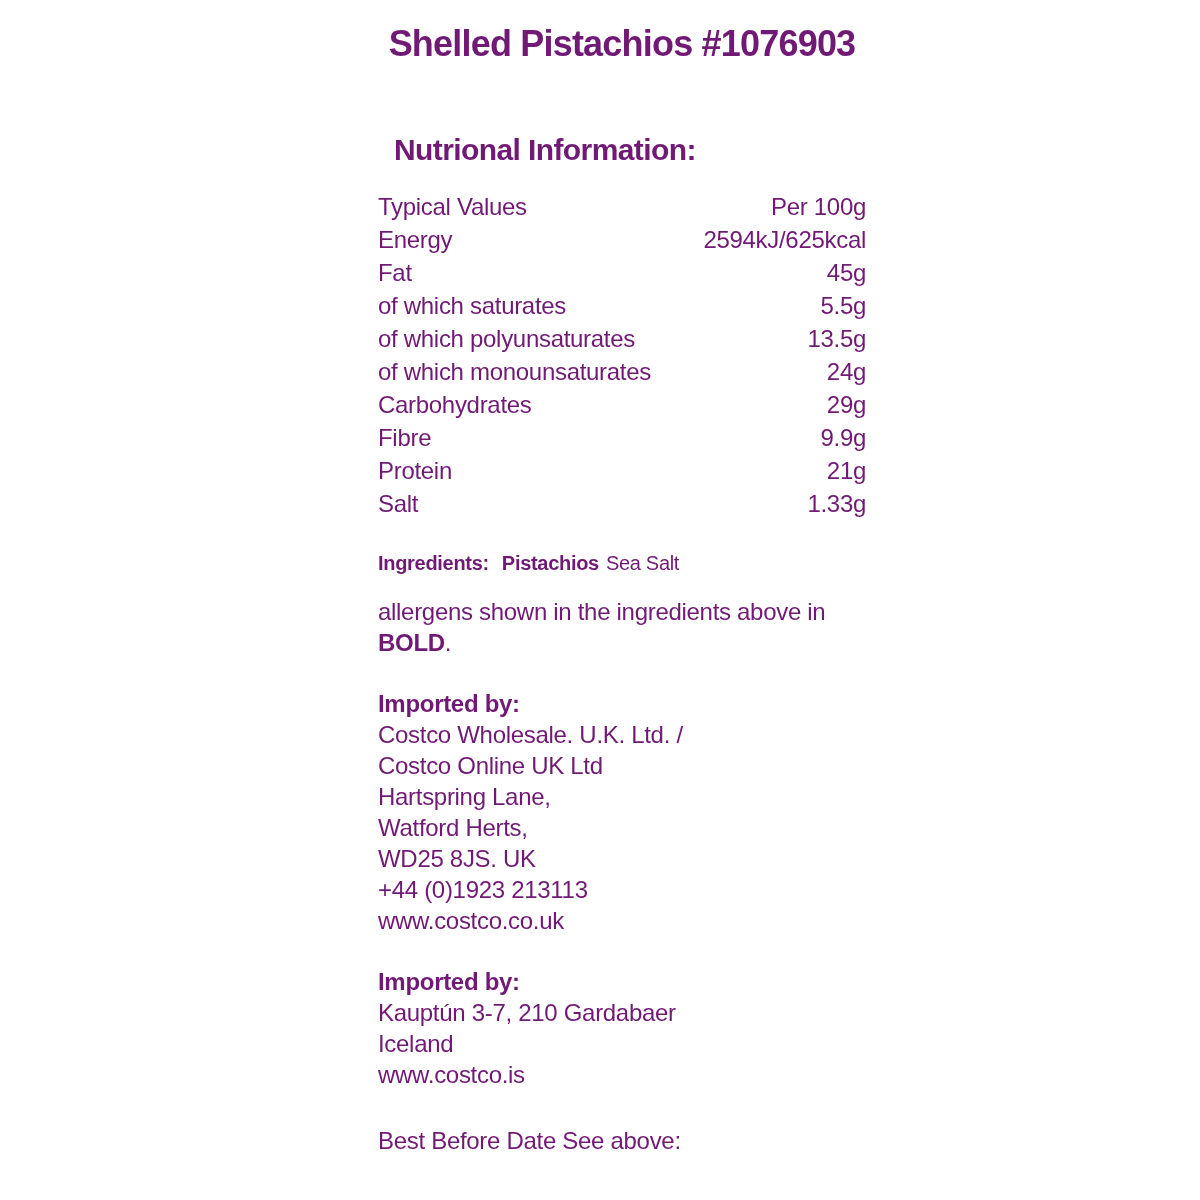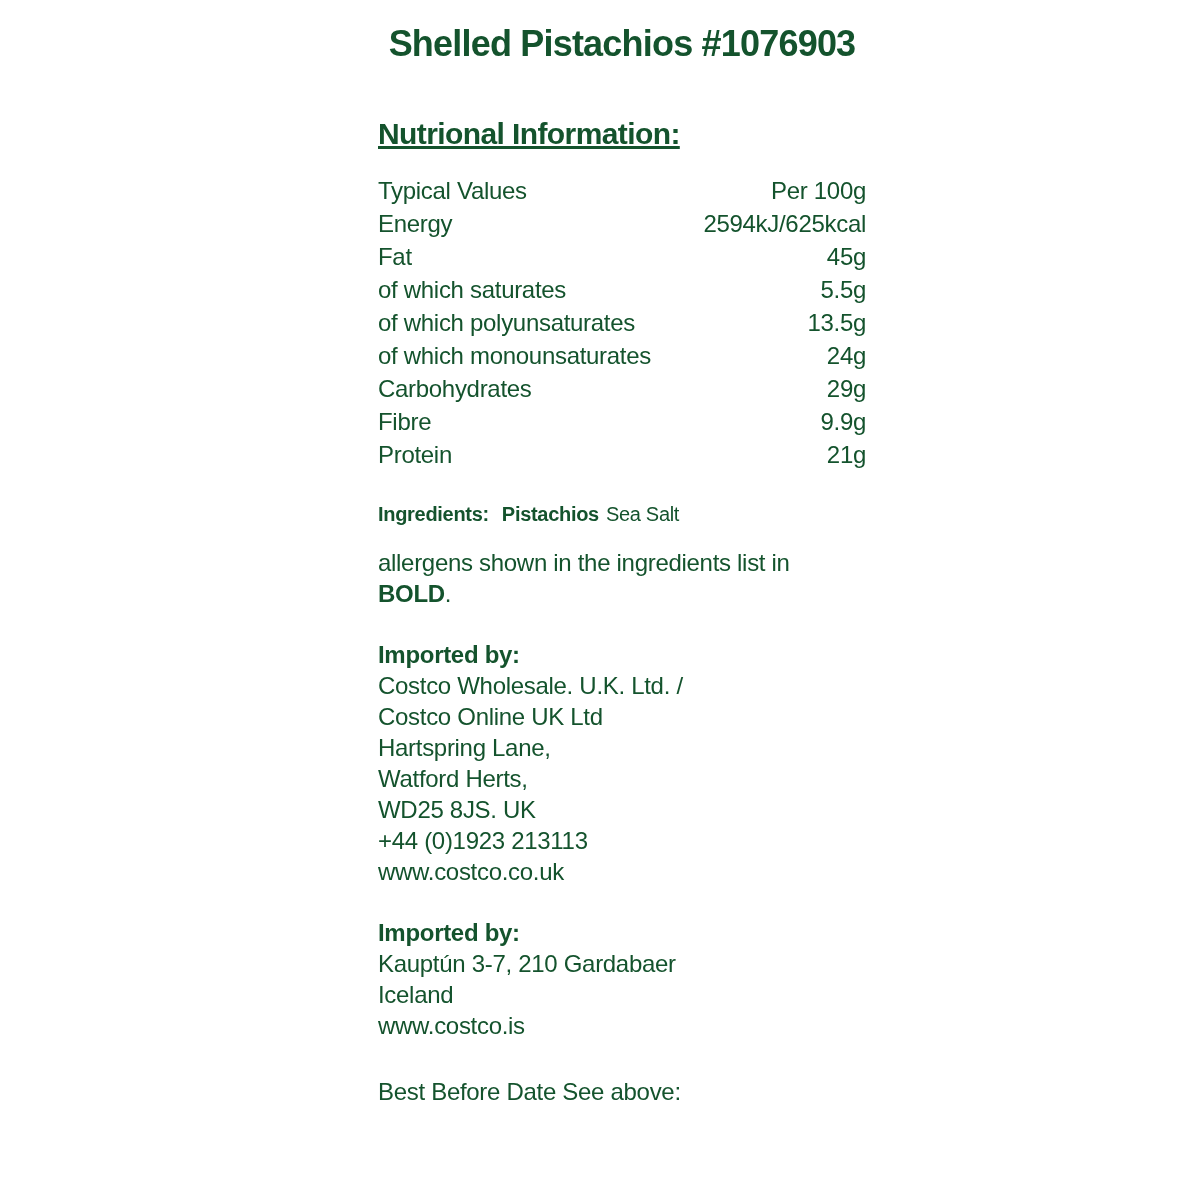--- a/index.html
+++ b/index.html
@@ -5,21 +5,21 @@
   html, body {
     margin: 0;
     padding: 0;
     background: #ffffff;
   }
   .page {
     position: relative;
     width: 1200px;
     height: 1200px;
     background: #ffffff;
-    color: #14532d;
+    color: #701a75;
     font-family: "Liberation Sans", sans-serif;
     letter-spacing: -0.3px;
     overflow: hidden;
   }
   .title {
     position: absolute;
     left: 378px;
     top: 24px;
     width: 488px;
     margin: 0;
@@ -30,26 +30,25 @@
     letter-spacing: -0.8px;
     white-space: nowrap;
   }
   .column {
     position: absolute;
     left: 378px;
     top: 116px;
     width: 488px;
   }
   .nutrition-heading {
-    margin: 0;
+    margin: 16px;
     font-size: 30px;
     line-height: 36px;
     font-weight: bold;
     letter-spacing: -0.6px;
-    text-decoration: underline;
   }
   .nutrition-table {
     margin-top: 22px;
   }
   .nrow {
     display: flex;
     justify-content: space-between;
     align-items: baseline;
     font-size: 24px;
     line-height: 33px;
@@ -132,25 +131,29 @@
         <span class="nvalue">29g</span>
       </div>
       <div class="nrow">
         <span class="nlabel">Fibre</span>
         <span class="nvalue">9.9g</span>
       </div>
       <div class="nrow">
         <span class="nlabel">Protein</span>
         <span class="nvalue">21g</span>
       </div>
+      <div class="nrow">
+        <span class="nlabel">Salt</span>
+        <span class="nvalue">1.33g</span>
+      </div>
     </div>
 
     <p class="ingredients"><span class="ing-label">Ingredients:</span><span class="ing-bold">Pistachios</span><span>Sea Salt</span></p>
 
-    <p class="allergens"><span>allergens shown in the ingredients list in </span><span class="bold">BOLD</span><span>.</span></p>
+    <p class="allergens"><span>allergens shown in the ingredients above in </span><span class="bold">BOLD</span><span>.</span></p>
 
     <div class="importer">
       <div class="importer-heading">Imported by:</div>
       <div class="importer-line">Costco Wholesale. U.K. Ltd. /</div>
       <div class="importer-line">Costco Online UK Ltd</div>
       <div class="importer-line">Hartspring Lane,</div>
       <div class="importer-line">Watford Herts,</div>
       <div class="importer-line">WD25 8JS. UK</div>
       <div class="importer-line">+44 (0)1923 213113</div>
       <div class="importer-line">www.costco.co.uk</div>

